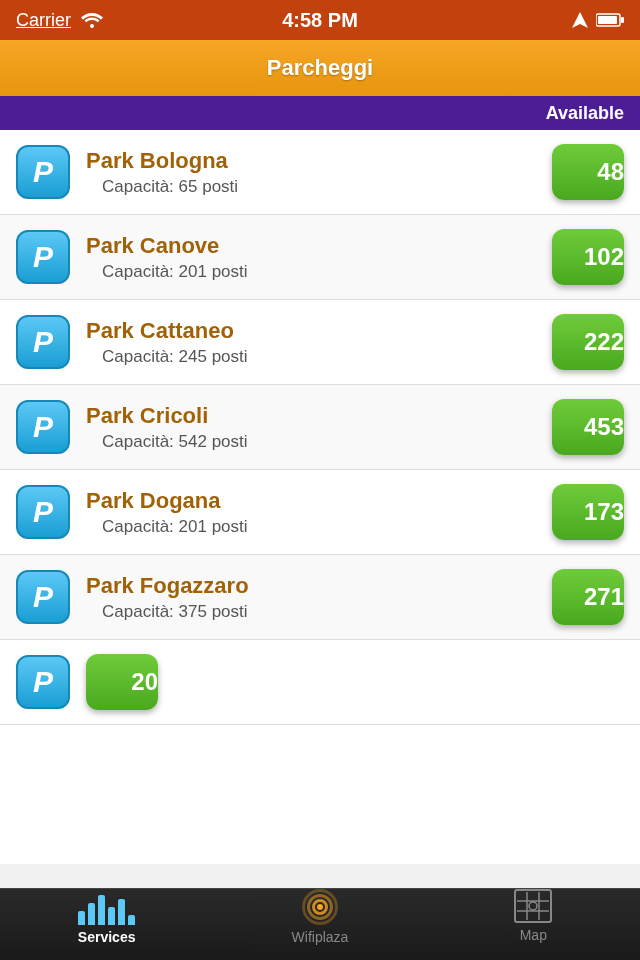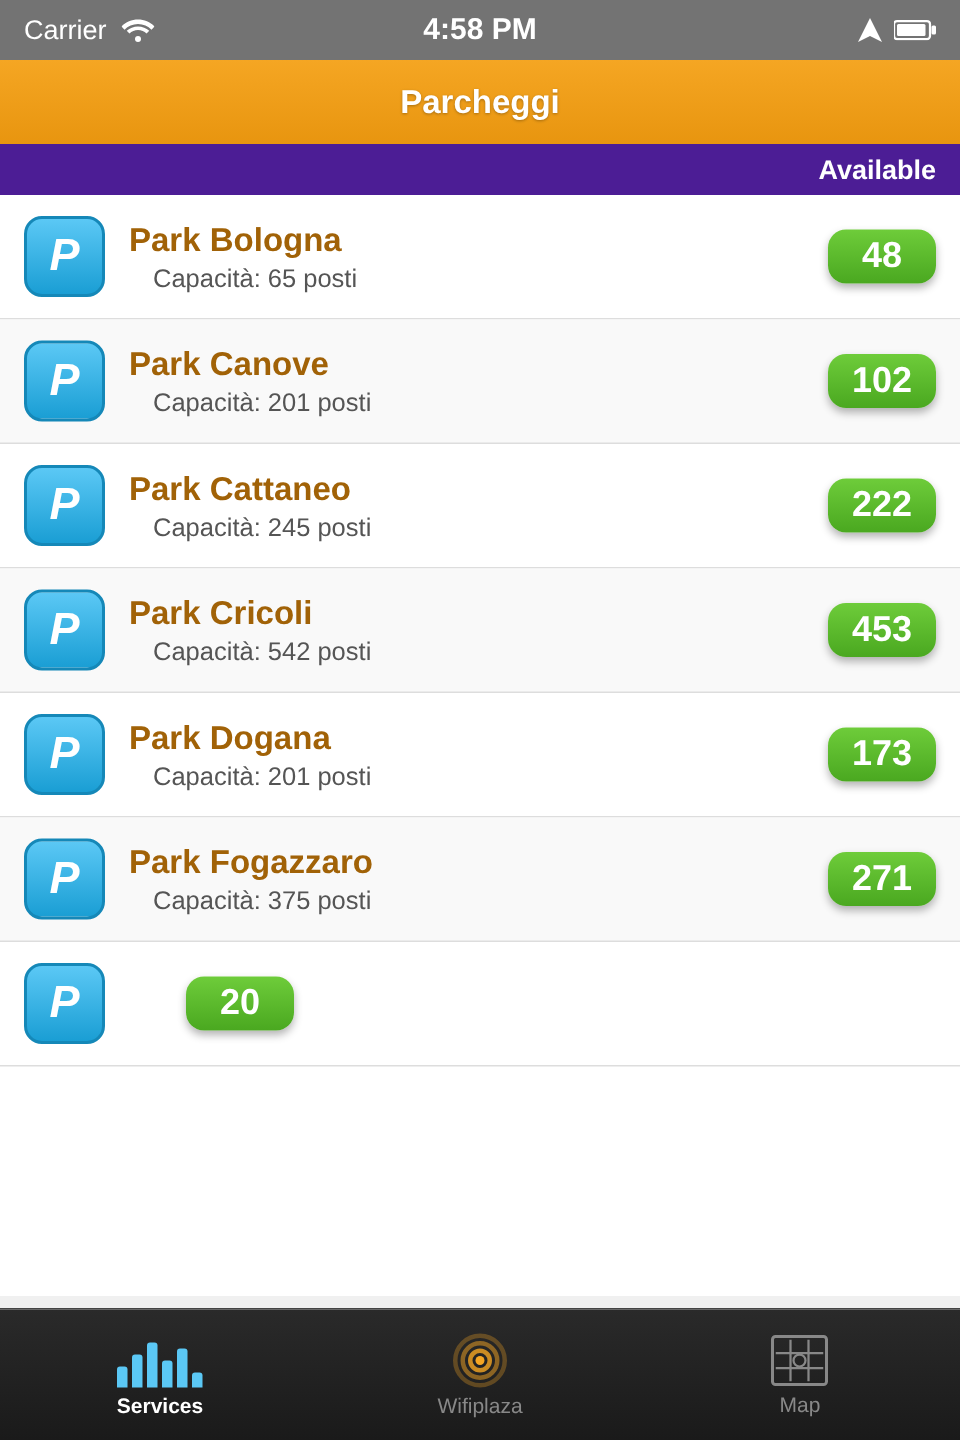--- a/index.html
+++ b/index.html
@@ -1,29 +1,30 @@
 <!DOCTYPE html>
 <html><head>
   <meta charset="utf-8">
   <meta name="viewport" content="width=640px">
   <style>
     * { margin: 0; padding: 0; box-sizing: border-box; }
     body { width: 640px; height: 960px; font-family: 'Helvetica Neue', Helvetica, Arial, sans-serif; background: #f0f0f0; overflow: hidden; }
 
     
     #status-bar {
-      background: #737373;
+      background: #c2410c;
       height: 40px;
       display: flex;
       align-items: center;
       justify-content: space-between;
       padding: 0 16px;
       color: #fff;
       font-size: 18px;
       font-weight: 500;
+      text-decoration: underline;
     }
     .status-left { display: flex; align-items: center; gap: 10px; }
     .status-center { position: absolute; left: 50%; transform: translateX(-50%); font-size: 20px; font-weight: 600; }
     .status-right { display: flex; align-items: center; gap: 8px; margin-left: auto; }
 
     
     #title-bar {
       background: linear-gradient(180deg, #f5a623 0%, #e8950f 100%);
       height: 56px;
       display: flex;
@@ -93,46 +94,45 @@
       margin-bottom: 3px;
     }
     .parking-capacity {
       font-size: 17px;
       color: #555;
       margin-left: 16px;
     }
 
     .available-badge {
       width: 72px;
-      height: 36px;
+      height: 56px;
       background: linear-gradient(180deg, #6ecc3a 0%, #4aa820 100%);
       border-radius: 12px;
       display: flex;
       align-items: center;
-      justify-content: center;
+      justify-content: flex-end;
       box-shadow: 0 3px 6px rgba(0,0,0,0.3);
       flex-shrink: 0;
-      margin-left: 38px;
     }
     .available-badge span {
       color: #fff;
       font-size: 24px;
       font-weight: 700;
     }
 
     
     #tab-bar {
       position: absolute;
       bottom: 0;
       left: 0;
       width: 640px;
-      height: 88px;
+      height: 72px;
       background: linear-gradient(180deg, #2a2a2a 0%, #1a1a1a 100%);
       display: flex;
-      align-items: center;
+      align-items: flex-start;
       border-top: 1px solid #444;
       margin-top: 38px;
     }
     .tab-item {
       flex: 1;
       display: flex;
       flex-direction: column;
       align-items: center;
       justify-content: center;
       gap: 4px;

